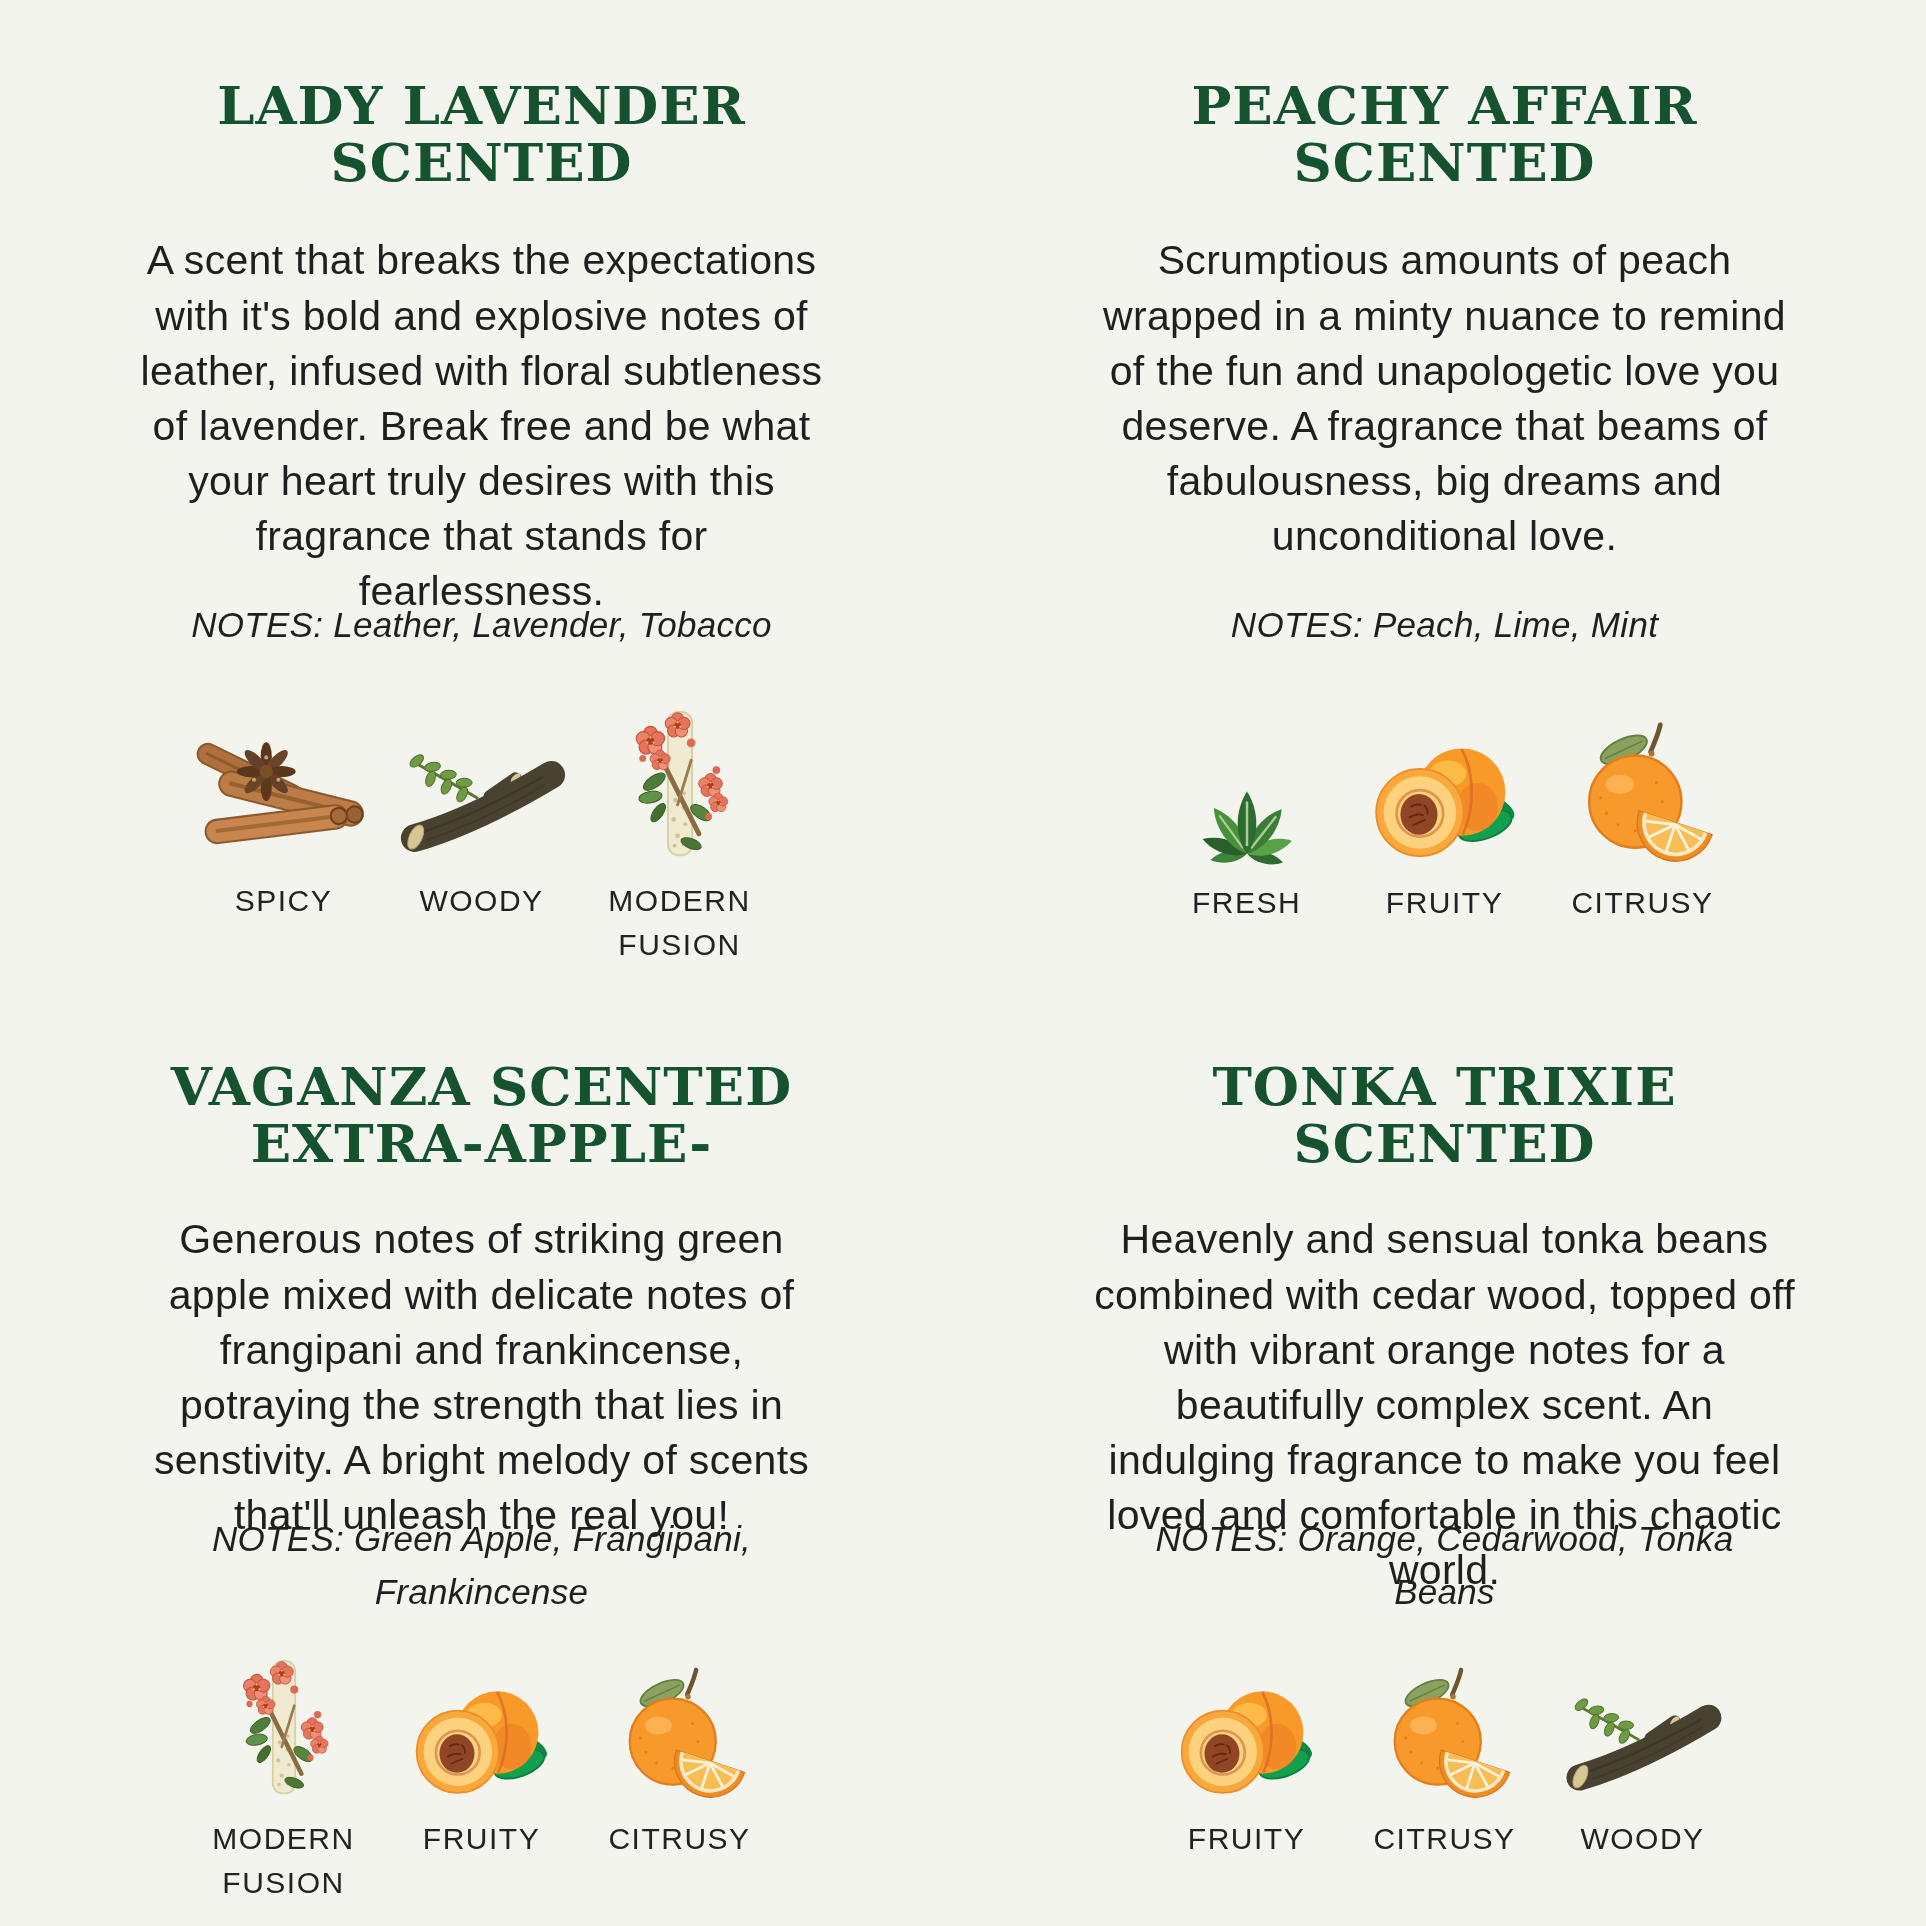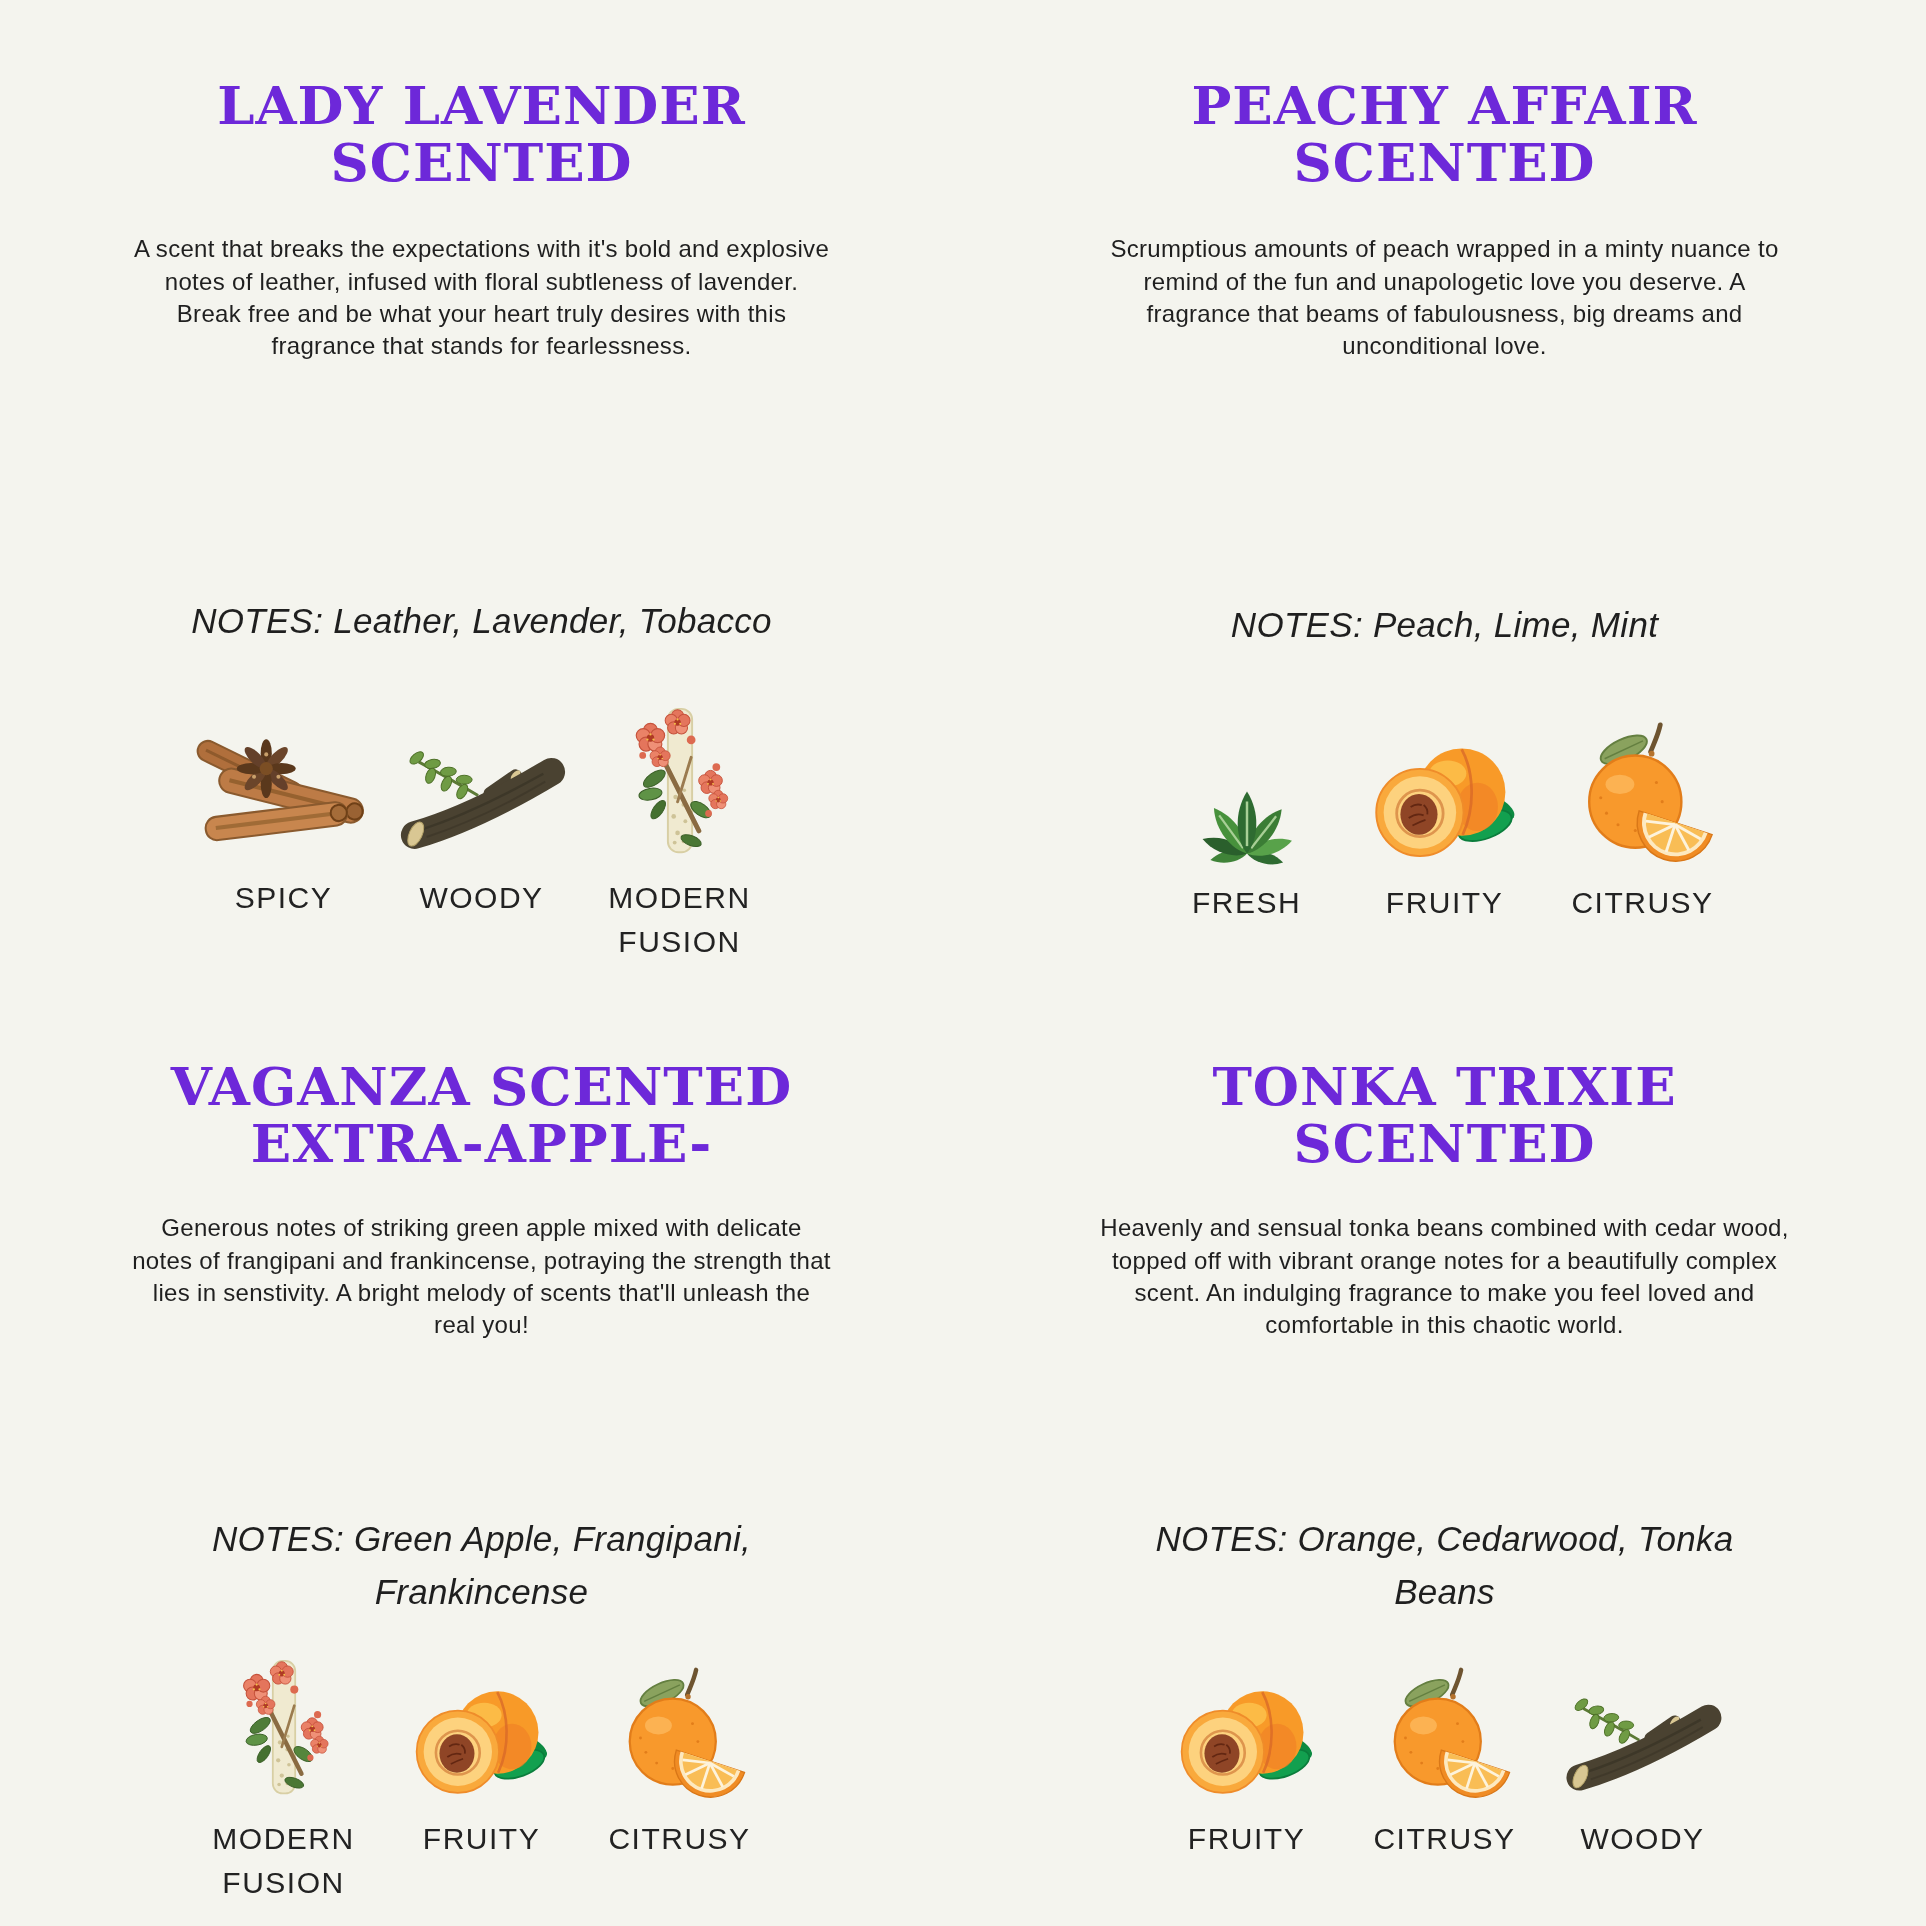--- a/index.html
+++ b/index.html
@@ -17,31 +17,31 @@
     grid-template-rows:963px 963px;
   }
   .card{
     display:flex;flex-direction:column;align-items:center;
     text-align:center;overflow:hidden;
   }
   .title{
     margin:0;
     font-family:"DejaVu Serif", "Liberation Serif", serif;
     font-weight:900;
-    color:#6d28d9;
+    color:#14532d;
     font-size:53px;
     line-height:1.08;
     letter-spacing:1px;
   }
   .title .tline{display:block;}
   .r1 .title{margin-top:77px;}
   .r2 .title{margin-top:95px;}
   .desc{
     margin:0;
-    font-size:24px;
+    font-size:41px;
     line-height:1.345;
     font-weight:300;
     letter-spacing:0.3px;
     max-width:703px;
     height:287px;
   }
   .r1 .desc{margin-top:42px;}
   .r2 .desc{margin-top:40px;}
   .notes{
     margin:0;

